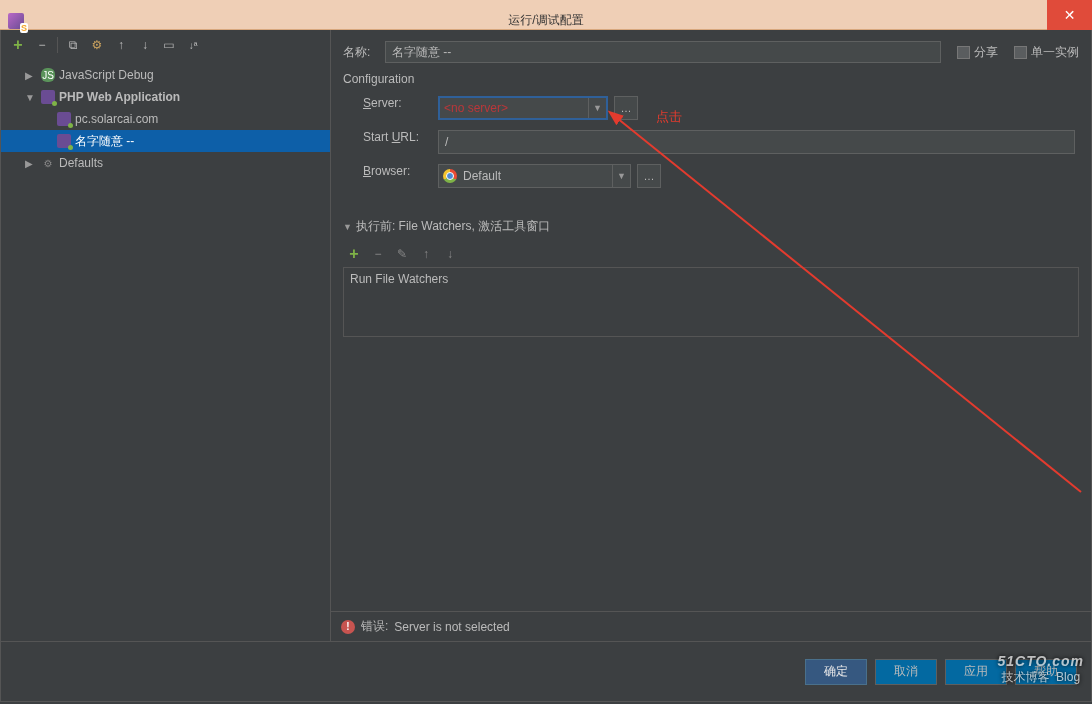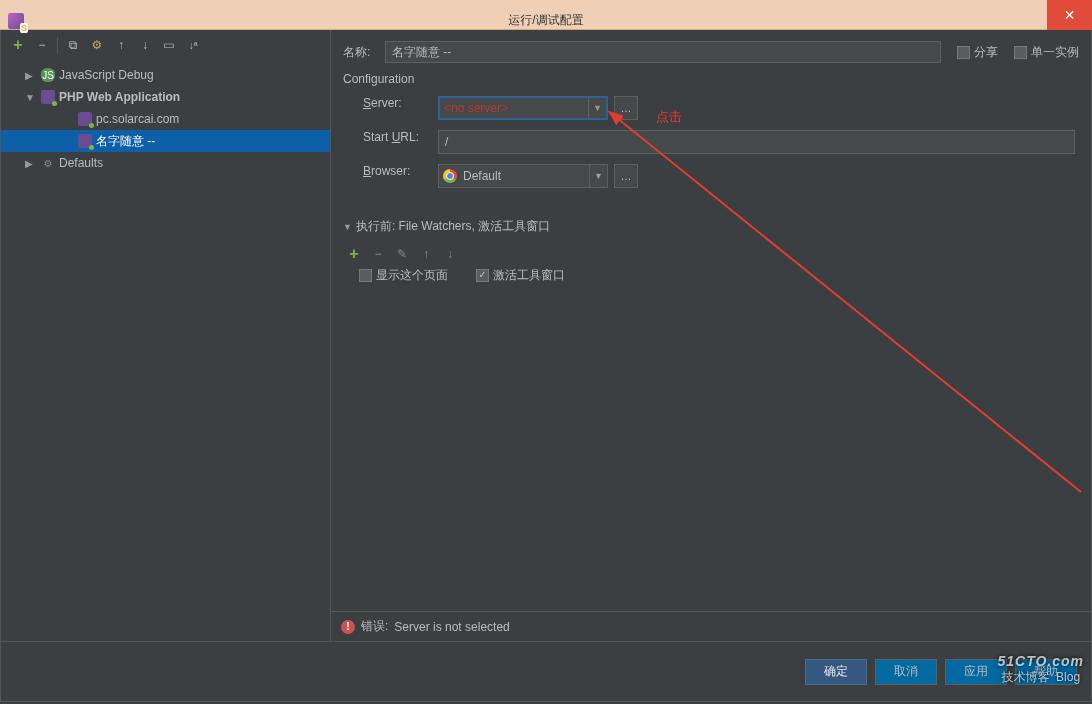--- a/index.html
+++ b/index.html
@@ -19,21 +19,21 @@
 .left-pane { width: 330px; background: #3c3f41; border-right: 1px solid #555; display: flex; flex-direction: column; }
 .toolbar { height: 30px; display: flex; align-items: center; padding: 0 6px; gap: 2px; }
 .tb-btn { width: 22px; height: 22px; display: flex; align-items: center; justify-content: center; color: #bbb; border-radius: 3px; }
 .tb-btn.green { color: #7fb347; font-size: 16px; font-weight: bold; }
 .tb-sep { width: 1px; height: 16px; background: #555; margin: 0 2px; }
 
 .tree { flex: 1; padding: 4px 0; overflow: auto; }
 .tree-row { height: 22px; display: flex; align-items: center; padding-left: 8px; gap: 4px; cursor: default; }
 .tree-row.selected { background: #0d5fa8; color: #fff; }
 .tree-row.lvl1 { padding-left: 24px; }
-.tree-row.lvl2 { padding-left: 77px; }
+.tree-row.lvl2 { padding-left: 56px; }
 .expander { width: 12px; font-size: 10px; color: #999; }
 .tree-icon { width: 14px; height: 14px; display: inline-flex; align-items: center; justify-content: center; font-size: 10px; }
 .js-icon { background: #5a935a; color:#fff; border-radius:6px; }
 .php-icon { background: #6a4c93; color:#fff; border-radius:2px; position:relative; }
 .php-icon::before { content:""; position:absolute; width:5px;height:5px; background:#7fb347; border-radius:50%; right:-2px; bottom:-2px;}
 .gear-icon { color:#888; }
 
 
 .right-pane { flex: 1; background: #3c3f41; display: flex; flex-direction: column; padding: 8px 12px 0 12px; position: relative; }
 .name-row { display: flex; align-items: center; gap: 8px; height: 28px; }
@@ -42,21 +42,21 @@
 .chk { display: flex; align-items: center; gap: 4px; margin-left: 8px; color: #bbb; }
 .chk-box { width: 13px; height: 13px; background: #5a5d5f; border: 1px solid #777; }
 .chk-box.checked::after { content:"✓"; color:#bbb; font-size:10px; display:block; line-height:10px; text-align:center;}
 
 .section-title { color: #bbb; margin: 6px 0 10px 0; }
 .form-row { display: flex; align-items: flex-start; margin-bottom: 10px; padding-left: 20px; }
 .form-row label { width: 75px; color: #bbb; }
 .form-row label u { text-decoration: underline; }
 .combo { height: 24px; background: #45494a; border: 1px solid #5e6060; color: #bbb; display: flex; align-items: center; padding: 0 4px; position: relative; }
 .combo.server { width: 170px; border: 2px solid #2f6099; color: #b9373a; }
-.combo.browser { width: 170px; }
+.combo.browser { width: 193px; }
 .combo-arrow { position: absolute; right: 0; top: 0; width: 18px; height: 100%; border-left: 1px solid #5e6060; display: flex; align-items: center; justify-content: center; color:#999; font-size:9px;}
 .dots-btn { width: 24px; height: 24px; margin-left: 6px; background: #45494a; border: 1px solid #5e6060; color:#bbb; display:flex;align-items:center;justify-content:center; font-size:11px;}
 .url-input { flex: 1; height: 24px; background: #45494a; border: 1px solid #5e6060; color: #bbb; padding: 0 6px; margin-right: 4px;}
 .chrome-ico { width:14px; height:14px; border-radius:50%; background: conic-gradient(#e94b35 0 120deg,#7fb347 120deg 240deg,#f4c430 240deg 360deg); margin-right:6px; position:relative;}
 .chrome-ico::after{content:"";position:absolute;width:6px;height:6px;background:#4d8bd5;border:1.5px solid #fff;border-radius:50%;top:2.5px;left:2.5px;}
 
 .before-launch { margin-top: 20px; }
 .bl-header { display:flex; align-items:center; gap:4px; color:#bbb; margin-bottom:6px;}
 .bl-header .tri { font-size:9px; color:#999;}
 .bl-toolbar { display:flex; gap:2px; padding:2px 0;}
@@ -178,29 +178,22 @@
         <span class="tri">▼</span>
         <span>执行前: File Watchers, 激活工具窗口</span>
       </div>
       <div class="bl-toolbar">
         <div class="tb-btn green">+</div>
         <div class="tb-btn">−</div>
         <div class="tb-btn">✎</div>
         <div class="tb-btn">↑</div>
         <div class="tb-btn">↓</div>
       </div>
-      <div class="bottom-chk-row">
-        <div class="chk">
-          <span class="chk-box"></span>
-          <span>显示这个页面</span>
-        </div>
-        <div class="chk">
-          <span class="chk-box checked"></span>
-          <span>激活工具窗口</span>
-        </div>
+      <div class="bl-list">
+        <span>Run File Watchers</span>
       </div>
     </div>
 
     <div class="error-bar">
       <span class="err-ico">!</span>
       <span>错误:</span>
       <span>Server is not selected</span>
     </div>
 
     <span class="annotation-text" style="top:78px; left:325px;">点击</span>

